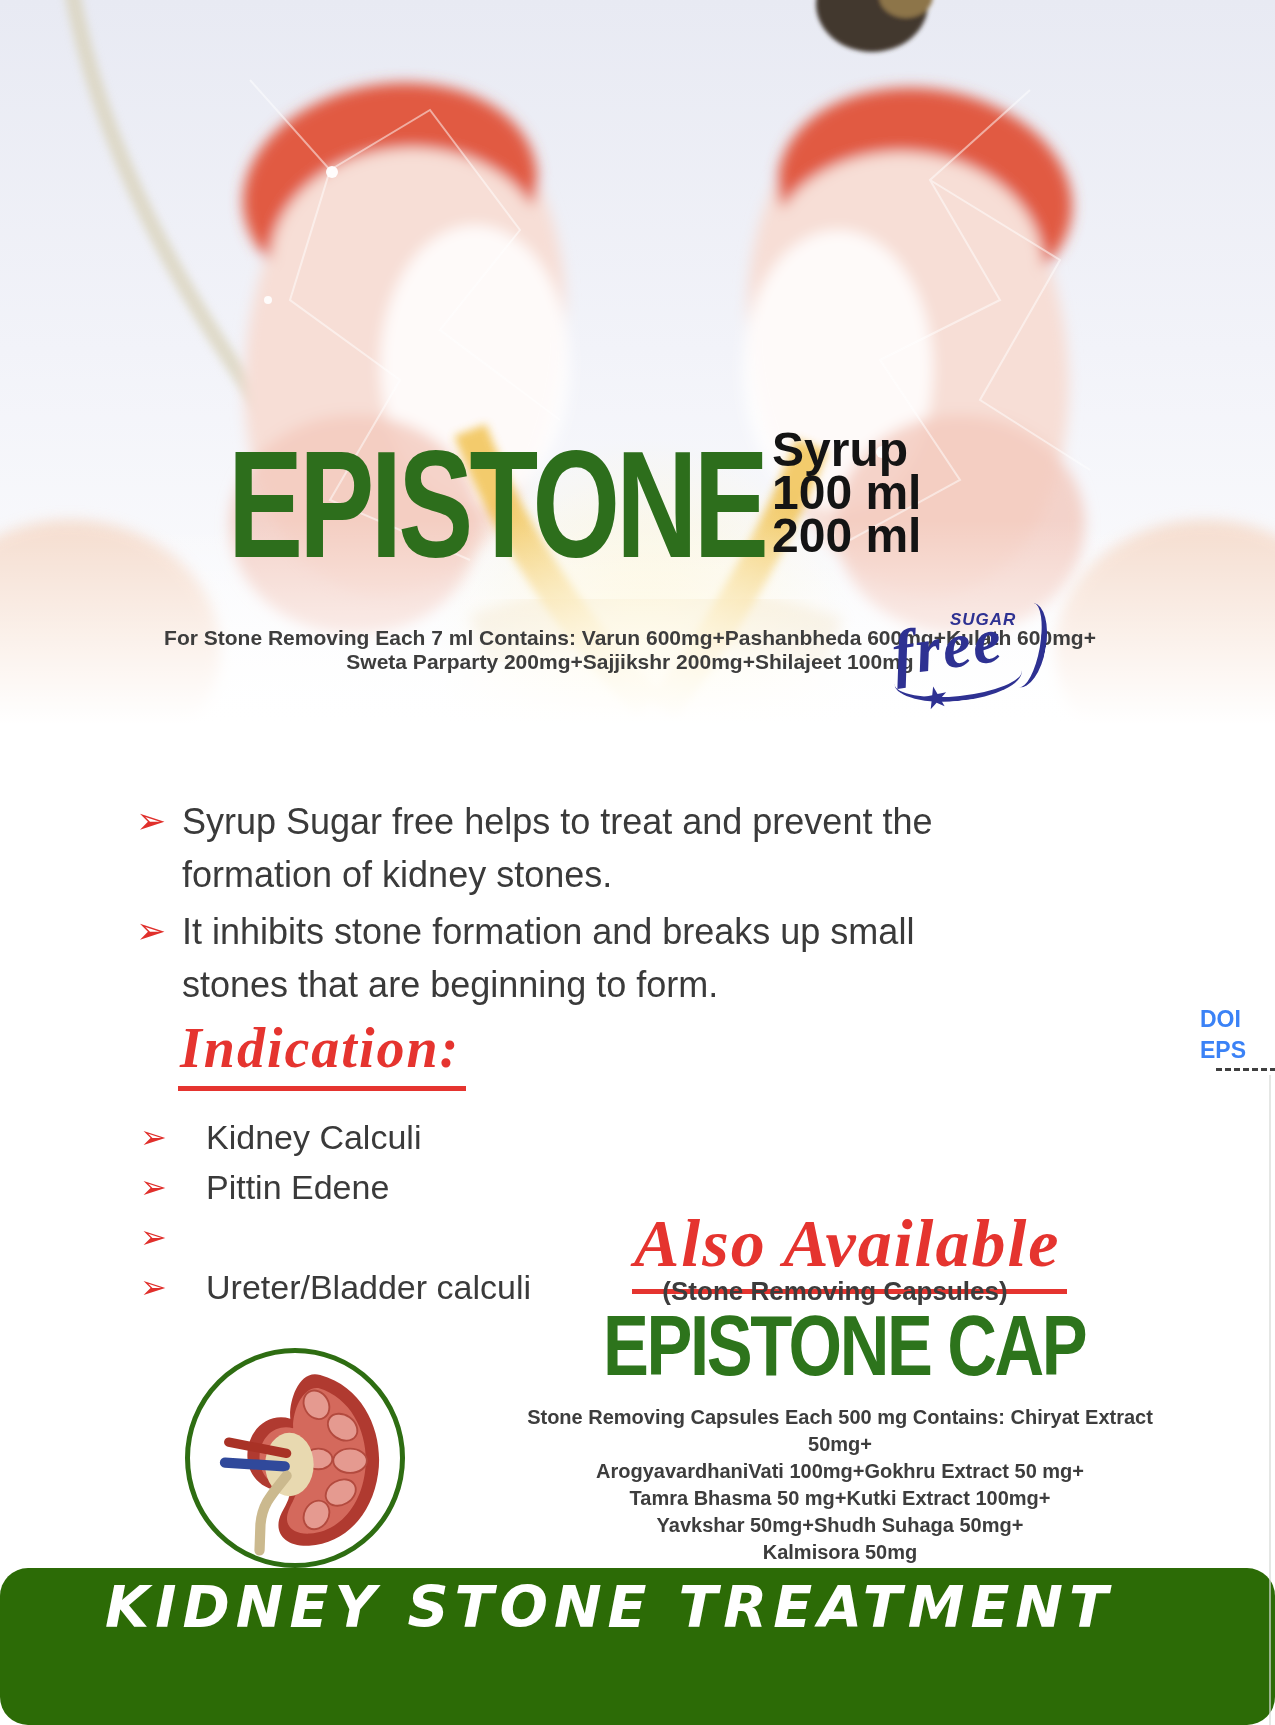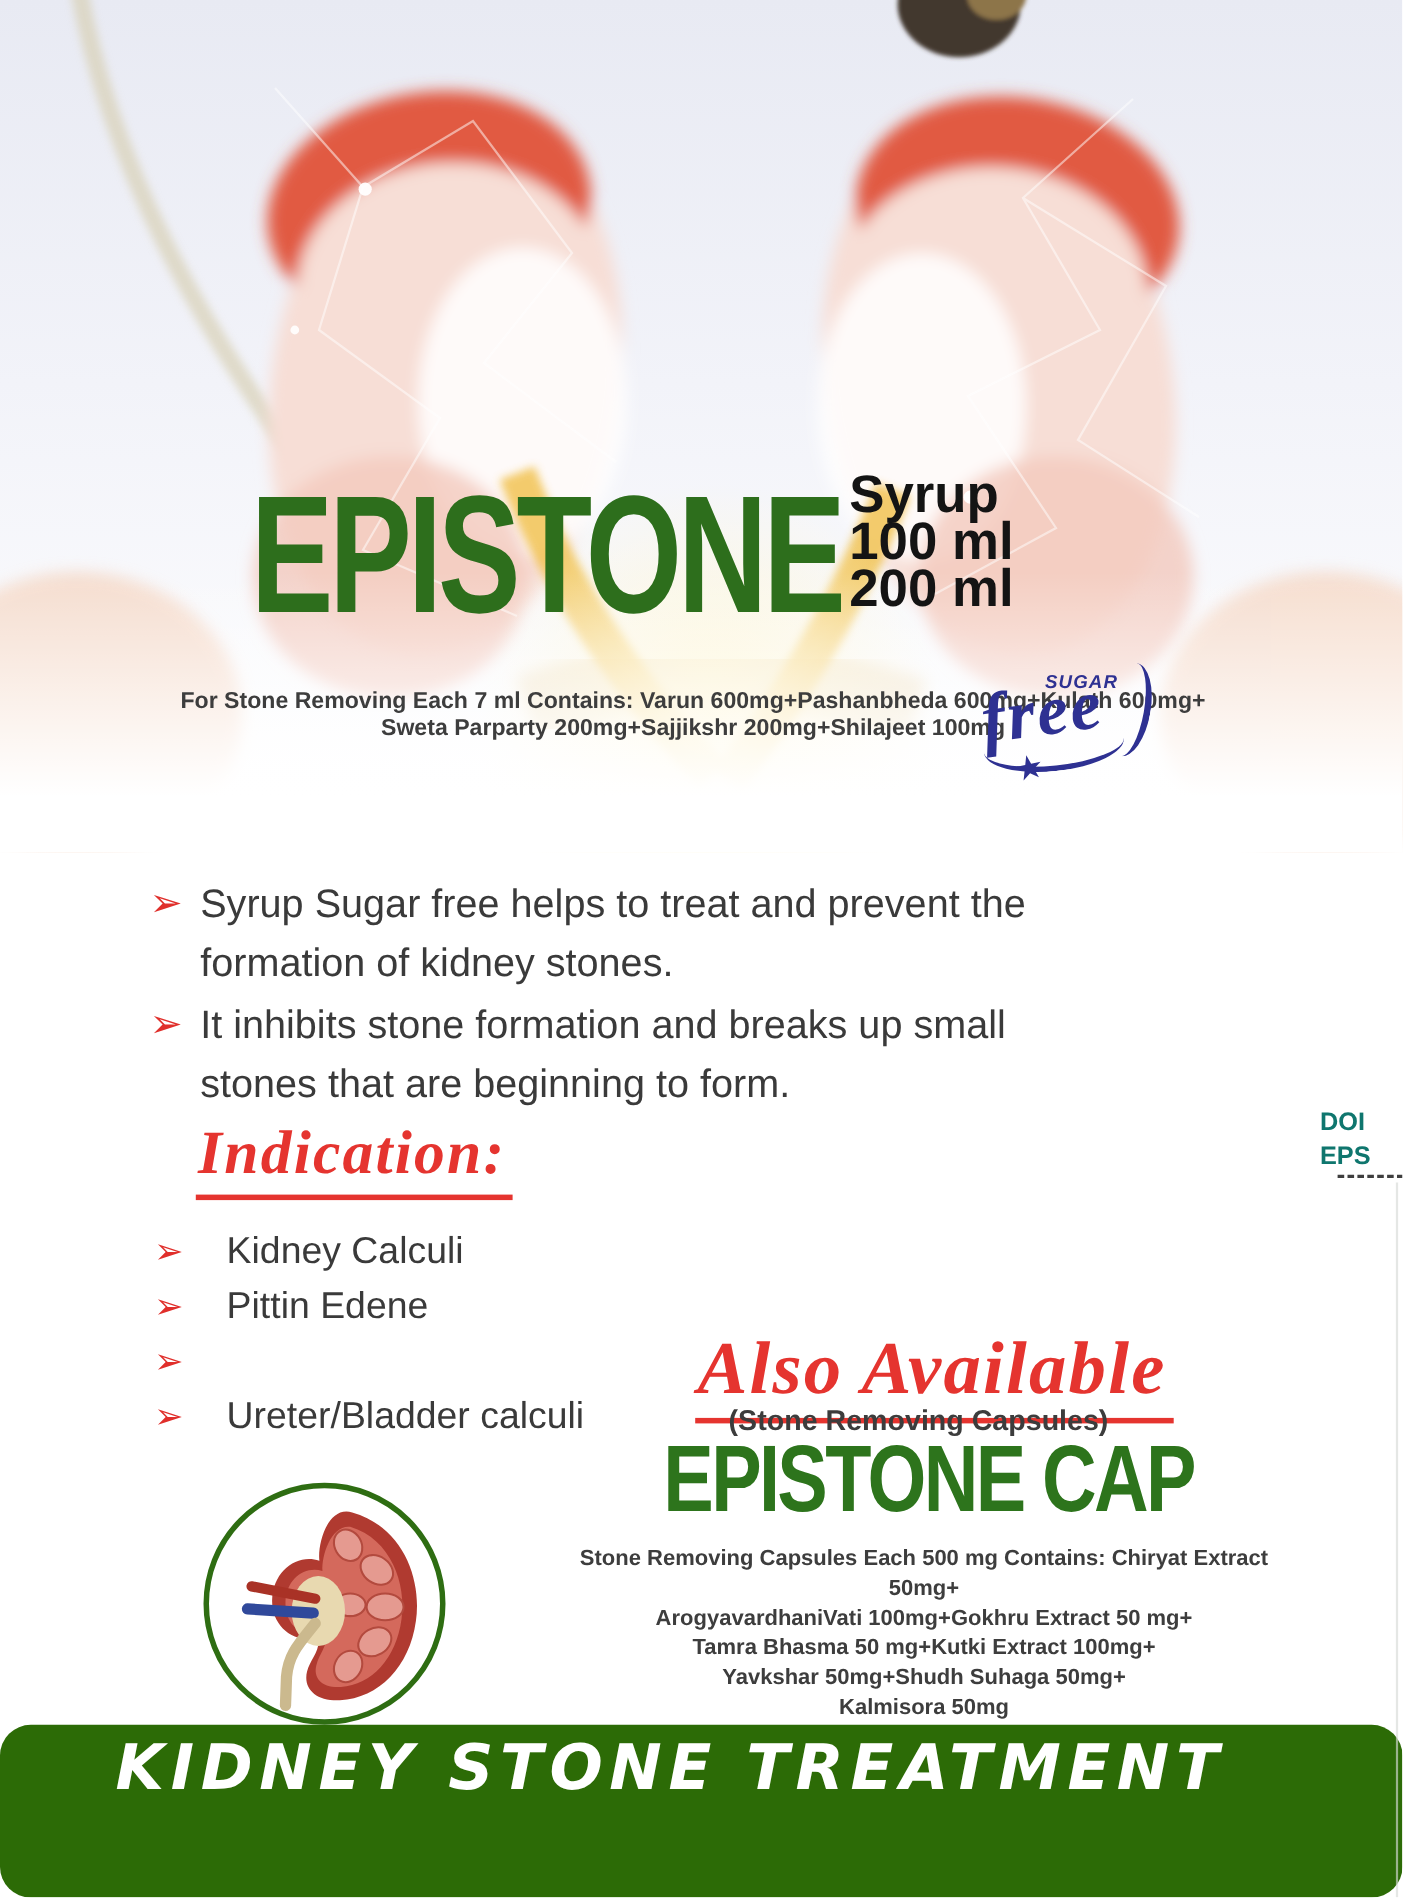--- a/index.html
+++ b/index.html
@@ -82,21 +82,21 @@
     border-radius:28px;
   }
   .banner-text{
     display:block;margin-top:6px;text-align:center;color:#ffffff;
     font-size:57px;font-style:italic;font-weight:600;letter-spacing:6px;
     transform:translateX(-28px);white-space:nowrap;
     font-family:"DejaVu Sans",sans-serif;
   }
   
   .corner-labels{position:absolute;left:1200px;top:1004px;z-index:3;
-    font-weight:bold;color:#0f766e;font-size:23px;line-height:31px;}
+    font-weight:bold;color:#3b82f6;font-size:23px;line-height:31px;}
   .corner-dashes{position:absolute;left:1216px;top:1068px;width:60px;z-index:3;
     border-top:3px dashed #3f3f3f;}
   .edge-line{position:absolute;left:1269px;top:1075px;width:2px;height:650px;z-index:4;
     background:rgba(215,218,215,0.65);}
 </style>
 </head>
 <body>
 
 <div id="page">
 

